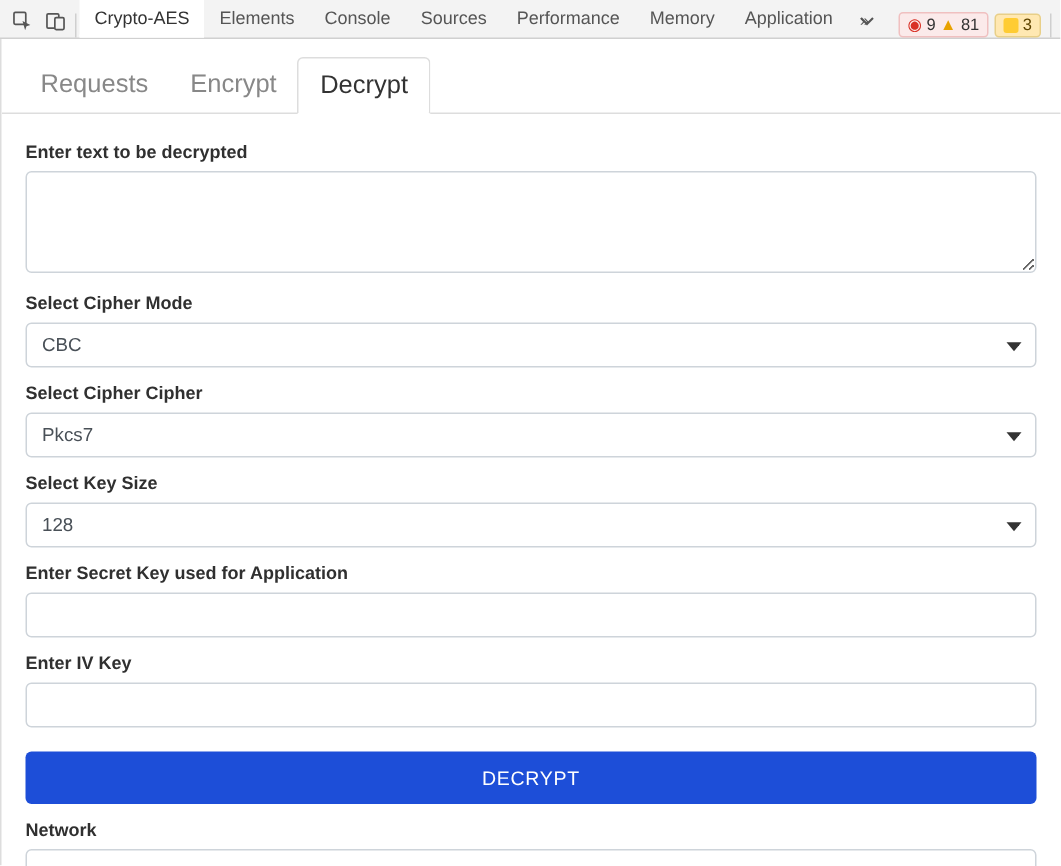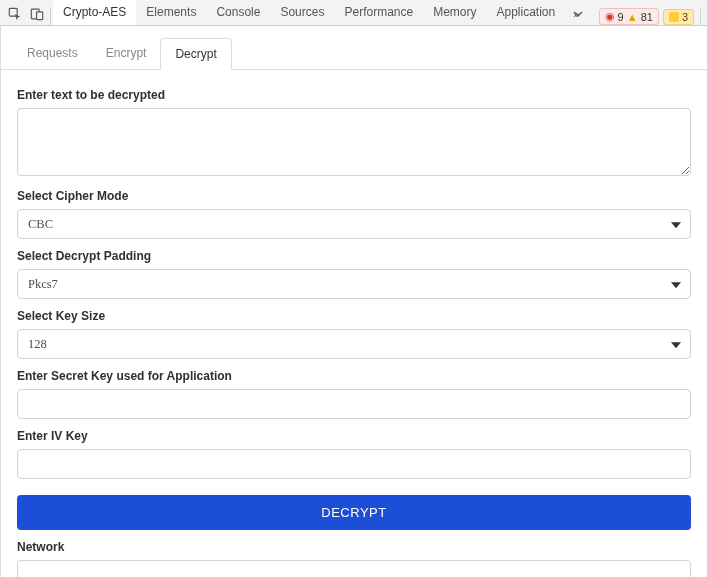--- a/index.html
+++ b/index.html
@@ -93,21 +93,21 @@
     overflow: auto;
   }
   .inner-tab-bar {
     display: flex;
     border-bottom: 1px solid #ddd;
     padding: 12px 12px 0 12px;
   }
   .inner-tab {
     padding: 8px 14px;
     color: #888;
-    font-size: 12px;
+    font-size: 17px;
     cursor: pointer;
   }
   .inner-tab.active {
     color: #333;
     border: 1px solid #ddd;
     border-bottom: 1px solid #fff;
     border-radius: 4px 4px 0 0;
     margin-bottom: -1px;
     background:#fff;
   }
@@ -135,21 +135,21 @@
   }
   textarea.form-control { resize: both; }
   textarea.big { height: 68px; }
   textarea.result { height: 68px; }
   select.form-control {
     appearance: none;
     padding-right: 26px;
     background-image: none;
     position: relative;
   }
-  .select-wrap{position:relative;font-family:Liberation Serif, serif;}
+  .select-wrap{position:relative;}
   .select-wrap::after{
     content:"";
     position:absolute;
     right:10px; top:50%; transform:translateY(-30%);
     border-left:5px solid transparent;
     border-right:5px solid transparent;
     border-top:6px solid #333;
     pointer-events:none;
   }
   .decrypt-btn {
@@ -268,21 +268,21 @@
     <label class="form-label first">Enter text to be decrypted</label>
     <textarea class="form-control big" style=""></textarea>
 
     <label class="form-label">Select Cipher Mode</label>
     <div class="select-wrap">
       <select class="form-control">
         <option>CBC</option>
       </select>
     </div>
 
-    <label class="form-label">Select Decrypt Padding</label>
+    <label class="form-label">Select Cipher Cipher</label>
     <div class="select-wrap">
       <select class="form-control">
         <option>Pkcs7</option>
       </select>
     </div>
 
     <label class="form-label">Select Key Size</label>
     <div class="select-wrap">
       <select class="form-control">
         <option>128</option>

